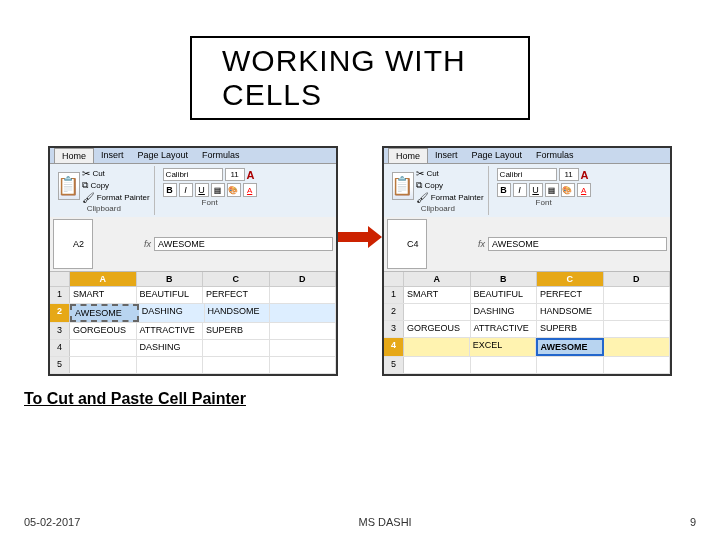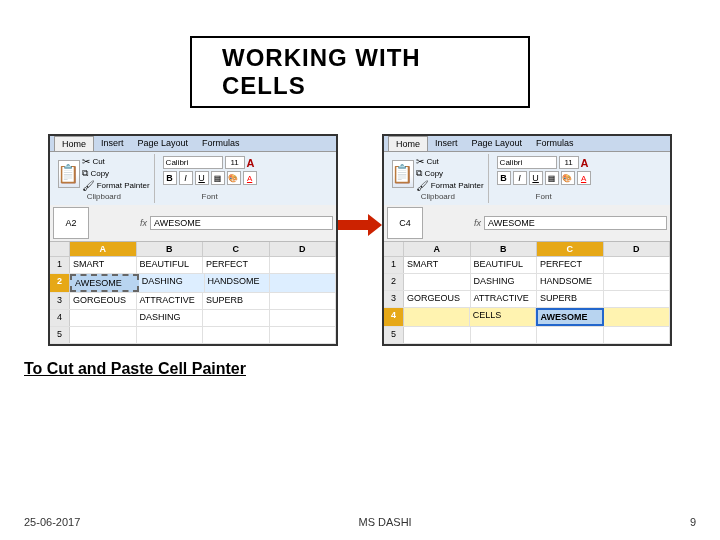--- a/index.html
+++ b/index.html
@@ -17,22 +17,22 @@
       border: 2px solid #000;
       display: inline-block;
       padding: 6px 30px;
       margin: 18px auto 16px auto;
       display: flex;
       justify-content: center;
       width: 340px;
       margin: 18px auto 16px auto;
     }
     .title-text {
-      font-size: 24px;
-      font-weight: bold;
+      font-size: 30px;
+      font-weight: normal;
       letter-spacing: 1px;
     }
 
     
     .excel-window {
       border: 2px solid #333;
       width: 290px;
       background: #4c1d95;
       font-size: 10px;
     }
@@ -61,21 +61,21 @@
       background: #e8f0f8;
       gap: 4px;
     }
     .ribbon-group {
       display: flex;
       flex-direction: column;
       align-items: center;
       border-right: 1px solid #bbb;
       padding: 2px 4px;
     }
-    .ribbon-group:last-child { border-right: none; gap: 6px; }
+    .ribbon-group:last-child { border-right: none; }
     .ribbon-group-label {
       font-size: 8px;
       color: #444;
       margin-top: 1px;
     }
     .ribbon-group-content {
       display: flex;
       flex-direction: row;
       align-items: center;
       gap: 2px;
@@ -161,21 +161,21 @@
       border-bottom: 1px solid #bbb;
       padding: 2px 3px;
       gap: 3px;
     }
     .cell-ref {
       font-size: 9px;
       width: 36px;
       border: 1px solid #aaa;
       background: #fff;
       text-align: center;
-      padding: 10px;
+      padding: 19px;
     }
     .formula-fx {
       font-size: 9px;
       color: #555;
       font-style: italic;
       margin-left: 48px;
     }
     .formula-input {
       font-size: 9px;
       flex: 1;
@@ -520,36 +520,36 @@
         <div class="row-num">3</div>
         <div class="cell">GORGEOUS</div>
         <div class="cell">ATTRACTIVE</div>
         <div class="cell">SUPERB</div>
         <div class="cell"></div>
       </div>
 
       <div class="grid-row">
         <div class="row-num selected">4</div>
         <div class="cell highlight-row" style="background:#fff3b0;"></div>
-        <div class="cell highlight-row" style="background:#fff3b0;">CELLS</div>
+        <div class="cell highlight-row" style="background:#fff3b0;">EXCEL</div>
         <div class="cell active-cell" style="background:#b8d4f0; border:2px solid #2266cc; font-weight:bold;">AWESOME</div>
         <div class="cell highlight-row" style="background:#fff3b0;"></div>
       </div>
 
       <div class="grid-row">
         <div class="row-num">5</div>
         <div class="cell"></div>
         <div class="cell"></div>
         <div class="cell"></div>
         <div class="cell"></div>
       </div>
     </div>
   </div>
 
 </div>
 
 <div class="caption">To Cut and Paste Cell Painter</div>
 
 <div class="footer">
-  <span>25-06-2017</span>
+  <span>05-02-2017</span>
   <span>MS DASHI</span>
   <span>9</span>
 </div>
 
 </body></html>

